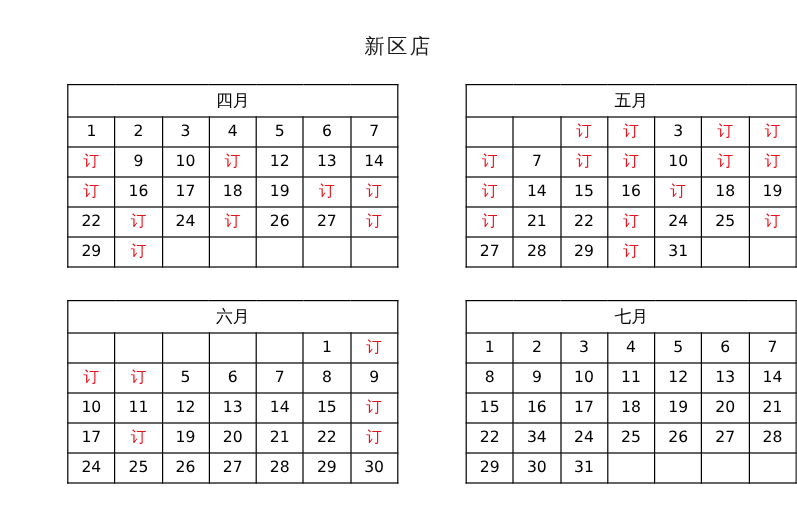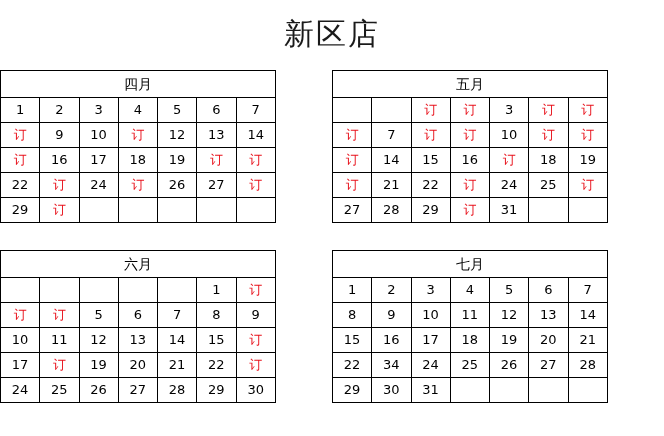--- a/index.html
+++ b/index.html
@@ -10,41 +10,41 @@
   body {
     width: 664px;
     height: 436px;
     font-family: "DejaVu Sans", "Liberation Sans", sans-serif;
     color: #000000;
     position: relative;
     overflow: hidden;
   }
   .page-title {
     text-align: center;
-    font-size: 30px;
+    font-size: 17px;
     font-weight: 400;
     letter-spacing: 2px;
     margin: 0;
-    padding-top: 14px;
+    padding-top: 27px;
     color: #1a1a1a;
   }
   .calendar-grid {
     position: absolute;
     left: 0;
     top: 70px;
     width: 664px;
     display: grid;
     grid-template-columns: 1fr 1fr;
     grid-template-rows: auto auto;
     column-gap: 0px;
     row-gap: 0px;
   }
   .cal-cell {
     display: flex;
-    justify-content: flex-start;
+    justify-content: flex-end;
     align-items: flex-start;
     padding-top: 0px;
     height: 180px;
   }
   .cal-cell.second-row {
     align-items: flex-start;
   }
   table.month {
     border-collapse: collapse;
     table-layout: fixed;

